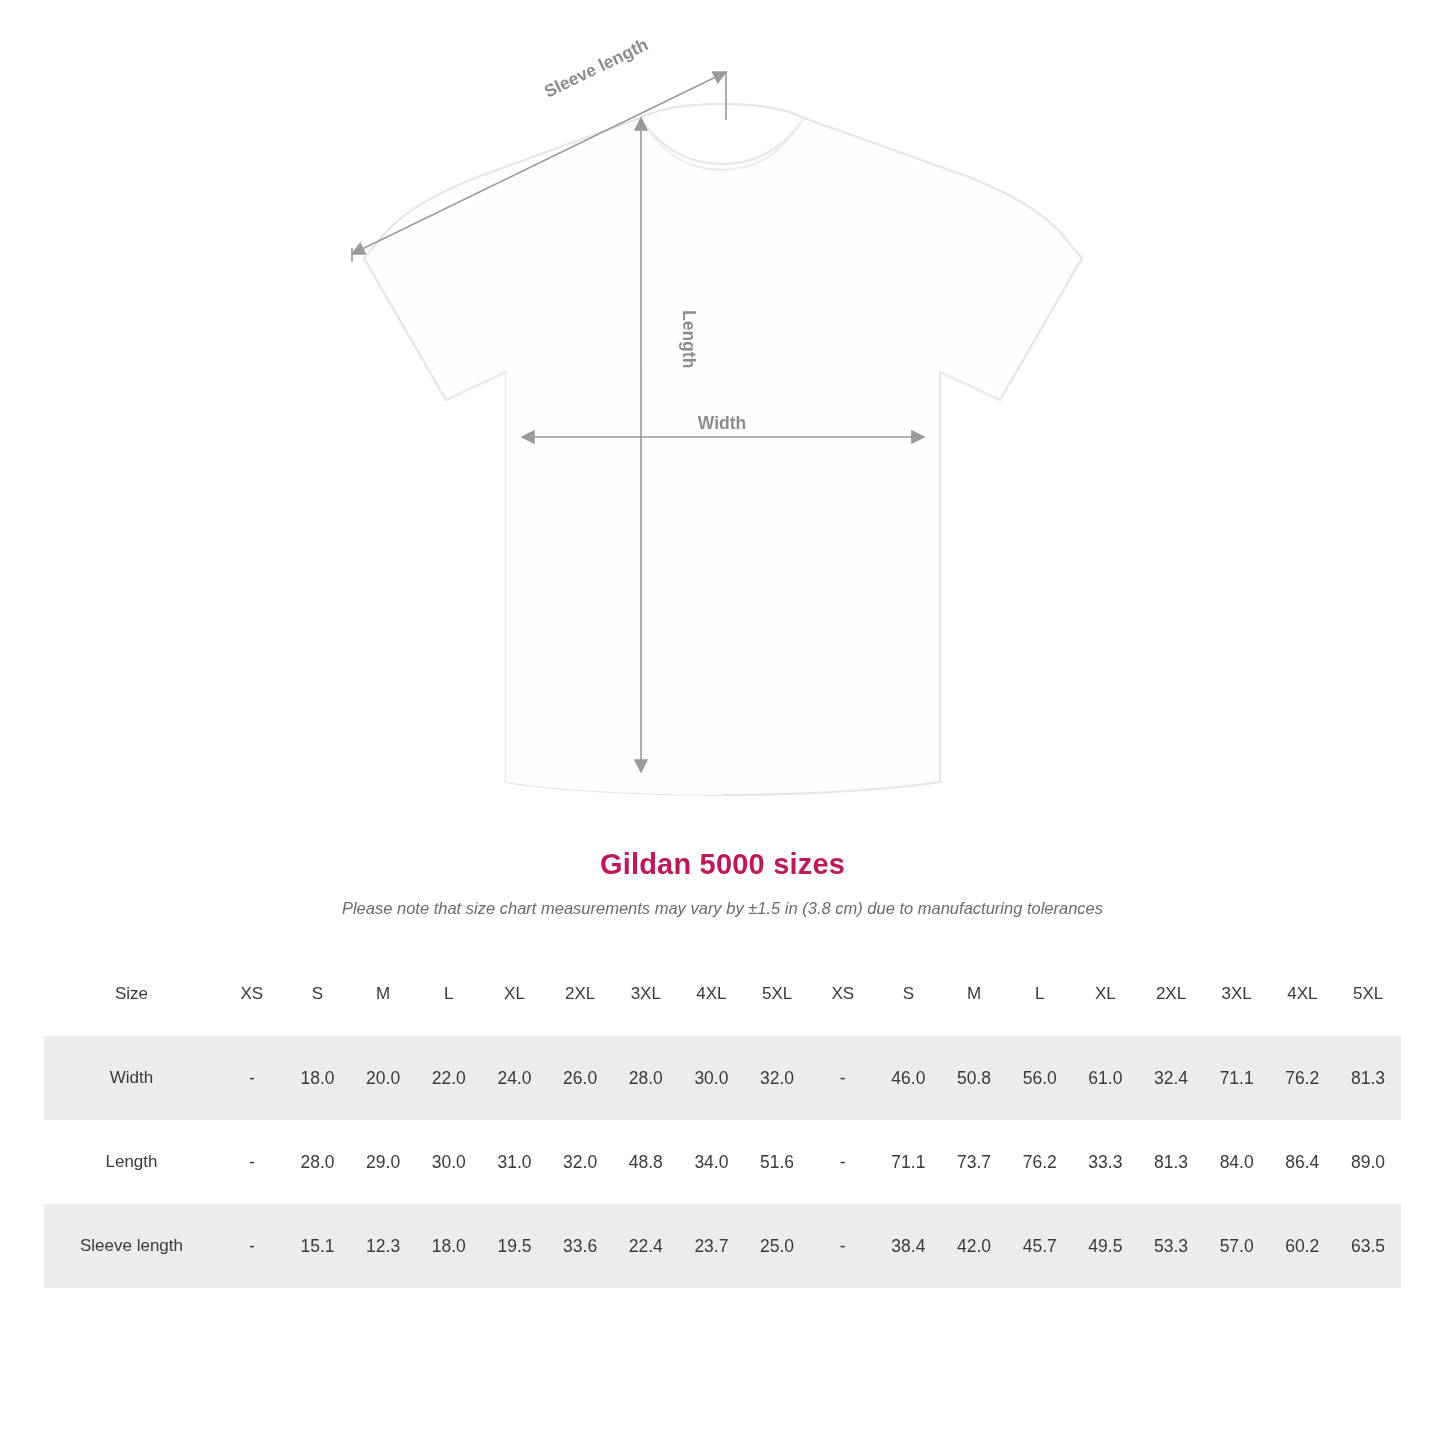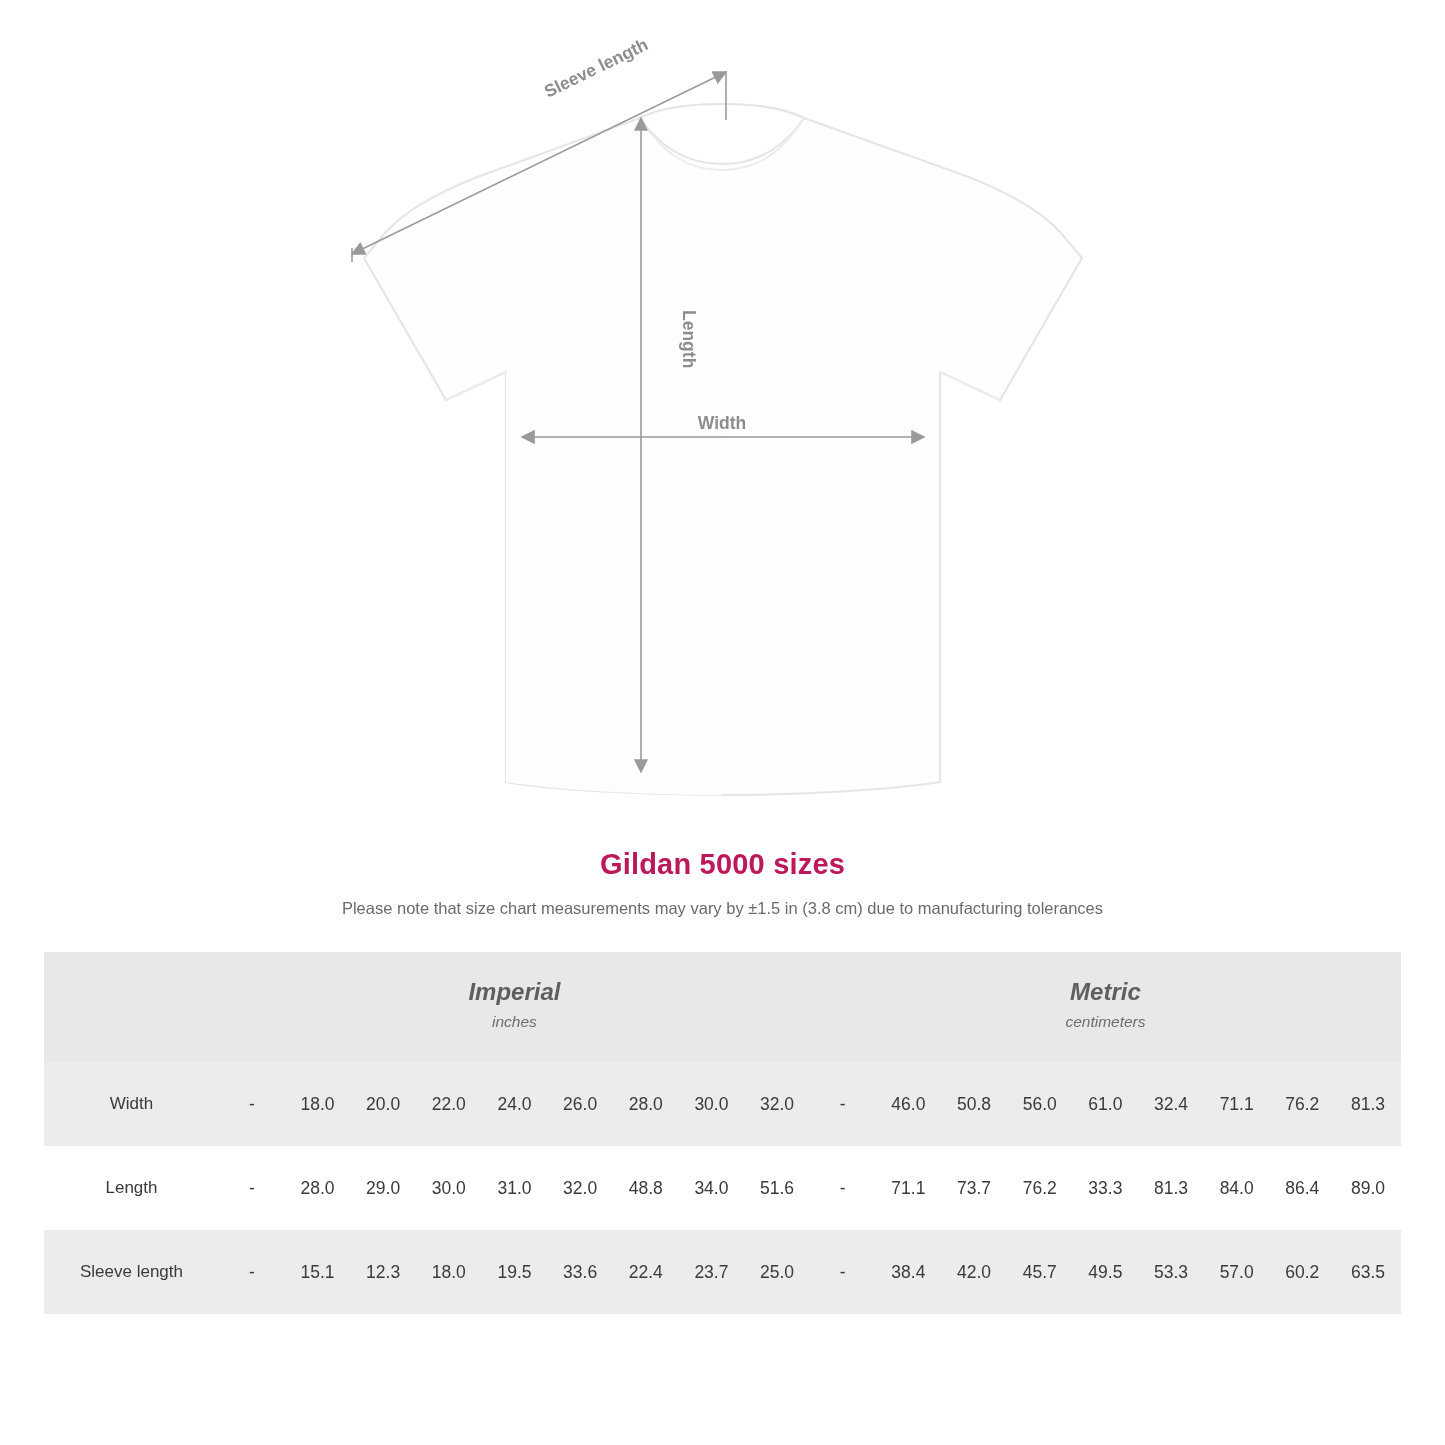--- a/index.html
+++ b/index.html
@@ -32,20 +32,21 @@
     text-align: center;
     font-size: 29px;
     font-weight: bold;
     color: #be185d;
     margin-top: 18px;
     letter-spacing: 0.2px;
   }
   #chart-note {
     text-align: center;
     font-size: 16.5px;
+    font-style: italic;
     color: #6b6b6b;
     margin-top: 18px;
   }
 
   
   #size-table-wrap {
     margin: 34px 44px 0 44px;
   }
   table.size-table {
     border-collapse: collapse;
@@ -179,32 +180,42 @@
 <div id="chart-note">Please note that size chart measurements may vary by ±1.5 in (3.8 cm) due to manufacturing tolerances</div>
 
 <div id="size-table-wrap">
   <table class="size-table">
     <colgroup>
       <col class="label-col">
       <col span="9">
       <col span="9">
     </colgroup>
     <tbody>
-      <tr class="unit-head">
-        <td></td>
-        <td colspan="9">
-          <div class="unit-title">Imperial</div>
-          <div class="unit-sub">inches</div>
-        </td>
-        <td colspan="9">
-          <div class="unit-title">Metric</div>
-          <div class="unit-sub">centimeters</div>
-        </td>
-      </tr>
-
+
+      <tr class="row-head">
+        <td class="label-cell">Size</td>
+        <td>XS</td>
+        <td>S</td>
+        <td>M</td>
+        <td>L</td>
+        <td>XL</td>
+        <td>2XL</td>
+        <td>3XL</td>
+        <td>4XL</td>
+        <td>5XL</td>
+        <td>XS</td>
+        <td>S</td>
+        <td>M</td>
+        <td>L</td>
+        <td>XL</td>
+        <td>2XL</td>
+        <td>3XL</td>
+        <td>4XL</td>
+        <td>5XL</td>
+      </tr>
 
       <tr class="data-row shaded">
         <td class="label-cell">Width</td>
         <td class="value-cell">-</td>
         <td class="value-cell">18.0</td>
         <td class="value-cell">20.0</td>
         <td class="value-cell">22.0</td>
         <td class="value-cell">24.0</td>
         <td class="value-cell">26.0</td>
         <td class="value-cell">28.0</td>

